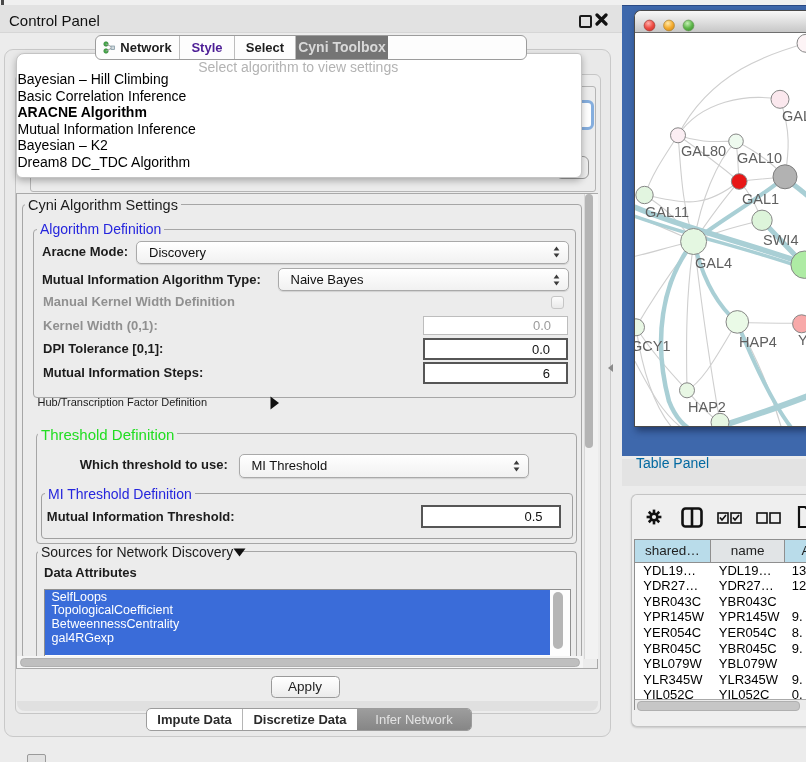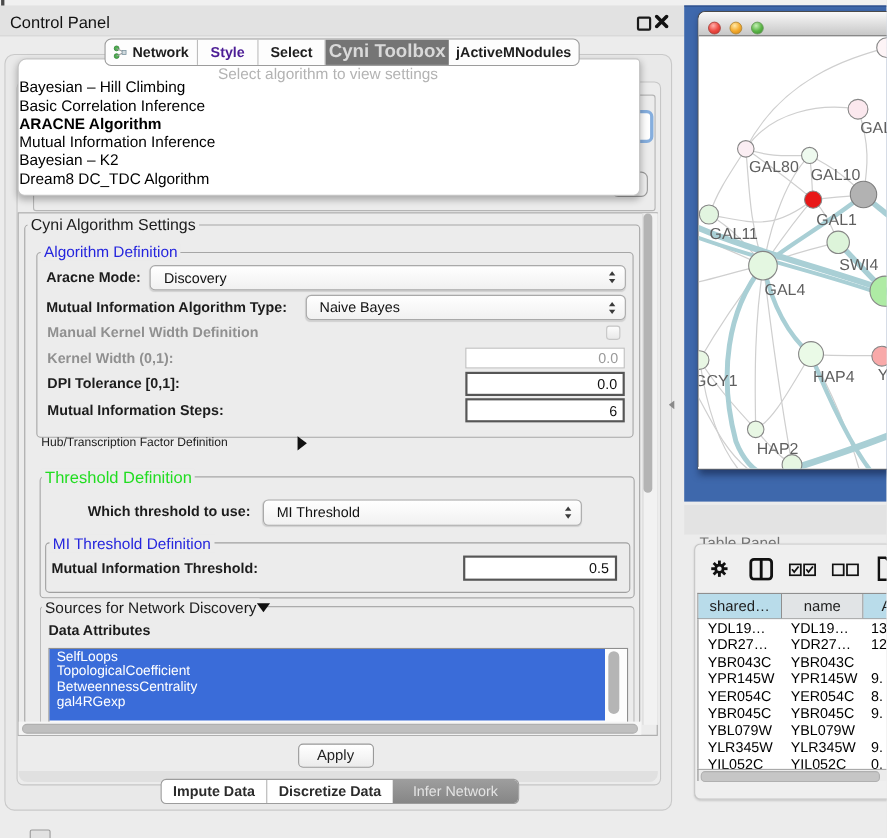--- a/index.html
+++ b/index.html
@@ -10,21 +10,21 @@
   .b{font-weight:bold;}
   .gray{color:#909090;}
   .groupbox{position:absolute;border:1px solid #a6a6a6;border-radius:4px;}
   .gtitle{position:absolute;background:#ececec;padding:0 3px;white-space:nowrap;}
   .combo{position:absolute;border:1px solid #a9a9a9;border-radius:5px;
          background:linear-gradient(#ffffff,#f1f1f1);box-shadow:0 1px 1px rgba(0,0,0,0.12);}
   .combo .ctext{position:absolute;left:12px;top:0;bottom:0;display:flex;align-items:center;
         font-size:13px;color:#111;}
   .spin{position:absolute;right:8px;top:50%;transform:translateY(-50%);width:7px;}
   .field{position:absolute;background:#ffffff;color:#111;font-size:13px;
-         display:flex;align-items:center;justify-content:flex-end;padding-right:5px;box-sizing:border-box;}
+         display:flex;align-items:center;justify-content:flex-end;padding-right:16px;box-sizing:border-box;}
   .fen{border:2px solid #565656;}
   .fdis{border:1px solid #bdbdbd;color:#9b9b9b;}
 </style>
 </head>
 <body>
 
 <div class="abs" style="left:0;top:0;width:806px;height:5px;background:#f0f0f0;"></div>
 <div class="abs" style="left:1px;top:0;width:3px;height:6px;background:#4a4a4a;"></div>
 
 <div class="abs" style="left:0;top:5px;width:622px;height:27px;background:#e2e2e2;border-bottom:1px solid #d6d6d6;"></div>
@@ -133,22 +133,21 @@
   <div style="width:83px;border-right:1px solid #bdbdbd;display:flex;align-items:center;justify-content:center;font-size:13px;font-weight:bold;color:#1d1d1d;">
     <svg width="13" height="13" viewBox="0 0 13 13" style="margin-right:4px;">
         <circle cx="3" cy="3" r="2.2" fill="#4caf50" stroke="#2e7d32" stroke-width="0.7"></circle>
         <circle cx="3" cy="10" r="2.2" fill="#4caf50" stroke="#2e7d32" stroke-width="0.7"></circle>
         <path d="M3 3 L10 6.5 L3 10" stroke="#9e9e9e" stroke-width="1" fill="none"></path>
         <rect x="8" y="5" width="3.6" height="3.6" fill="#cfd8dc" stroke="#78909c" stroke-width="0.7"></rect>
       </svg>
     Network</div>
   <div style="width:54px;border-right:1px solid #bdbdbd;display:flex;align-items:center;justify-content:center;font-size:13px;font-weight:bold;color:#4c1d95;">Style</div>
   <div style="width:60px;border-right:1px solid #bdbdbd;display:flex;align-items:center;justify-content:center;font-size:13px;font-weight:bold;color:#1d1d1d;">Select</div>
-  <div style="width:112px;background:#757575;display:flex;align-items:center;justify-content:center;font-size:17px;font-weight:bold;color:#d9d9d9;">Cyni Toolbox</div>
-  <div style="flex:1;display:flex;align-items:center;justify-content:center;font-size:13px;font-weight:bold;color:#1d1d1d;">jActiveMNodules</div>
+  <div style="width:92px;background:#757575;display:flex;align-items:center;justify-content:center;font-size:14px;font-weight:bold;color:#d9d9d9;">Cyni Toolbox</div>
 </div>
 
 <div class="abs" style="left:30px;top:86px;width:564px;height:104px;border:1px solid #b5b5b5;border-radius:3px;"></div>
 <div class="abs" style="left:560px;top:100px;width:28px;height:24px;border:3px solid #85aede;border-radius:6px;background:#fff;"></div>
 <div class="abs" style="left:556px;top:156px;width:31px;height:21px;border:1px solid #9a9a9a;border-radius:6px;background:#f0f0f0;"></div>
 
 <div class="abs" style="left:16.2px;top:53px;width:564px;height:123px;background:#fff;border:1px solid #c4c4c4;border-radius:8px 4px 6px 6px;box-shadow:0 3px 7px rgba(0,0,0,0.28);z-index:4;"></div>
 <div class="lbl" style="left:16.2px;top:58.5px;width:564px;text-align:center;font-size:14px;color:#b3b3b3;z-index:4;">Select algorithm to view settings</div>
 <div class="lbl" style="left:17.5px;top:71px;font-size:14px;color:#000;line-height:16.6px;z-index:4;">Bayesian – Hill Climbing<br>Basic Correlation Inference<br><span class="b">ARACNE Algorithm</span><br>Mutual Information Inference<br>Bayesian – K2<br>Dream8 DC_TDC Algorithm</div>
 
@@ -248,21 +247,21 @@
       <text x="694" y="267">GAL4</text>
       <text x="630" y="350">GCY1</text>
       <text x="738" y="346">HAP4</text>
       <text x="797" y="344">Y</text>
       <text x="687" y="411">HAP2</text>
     </g>
   </svg>
 </div>
 
 <div class="abs" style="left:622px;top:459px;width:184px;height:27px;background:#e3e3e3;"></div>
-<div class="lbl" style="left:636px;top:485px;font-size:14px;color:#737373;">Table Panel</div>
+<div class="lbl" style="left:636px;top:455px;font-size:14px;color:#0369a1;">Table Panel</div>
 
 <div class="abs" style="left:630.5px;top:494px;width:176px;height:231px;border:1px solid #c4c4c4;border-right:none;border-radius:6px 0 0 6px;background:#efefef;box-shadow:0 1px 2px rgba(0,0,0,0.15);"></div>
 
 <svg class="abs" style="left:645px;top:508px;" width="18" height="18" viewBox="0 0 18 18">
   <g fill="#111">
    <circle cx="9" cy="9" r="4.6"></circle>
    <g>
     <rect x="7.7" y="1.6" width="2.6" height="4"></rect>
     <rect x="7.7" y="12.4" width="2.6" height="4"></rect>
     <rect x="1.6" y="7.7" width="4" height="2.6"></rect>

